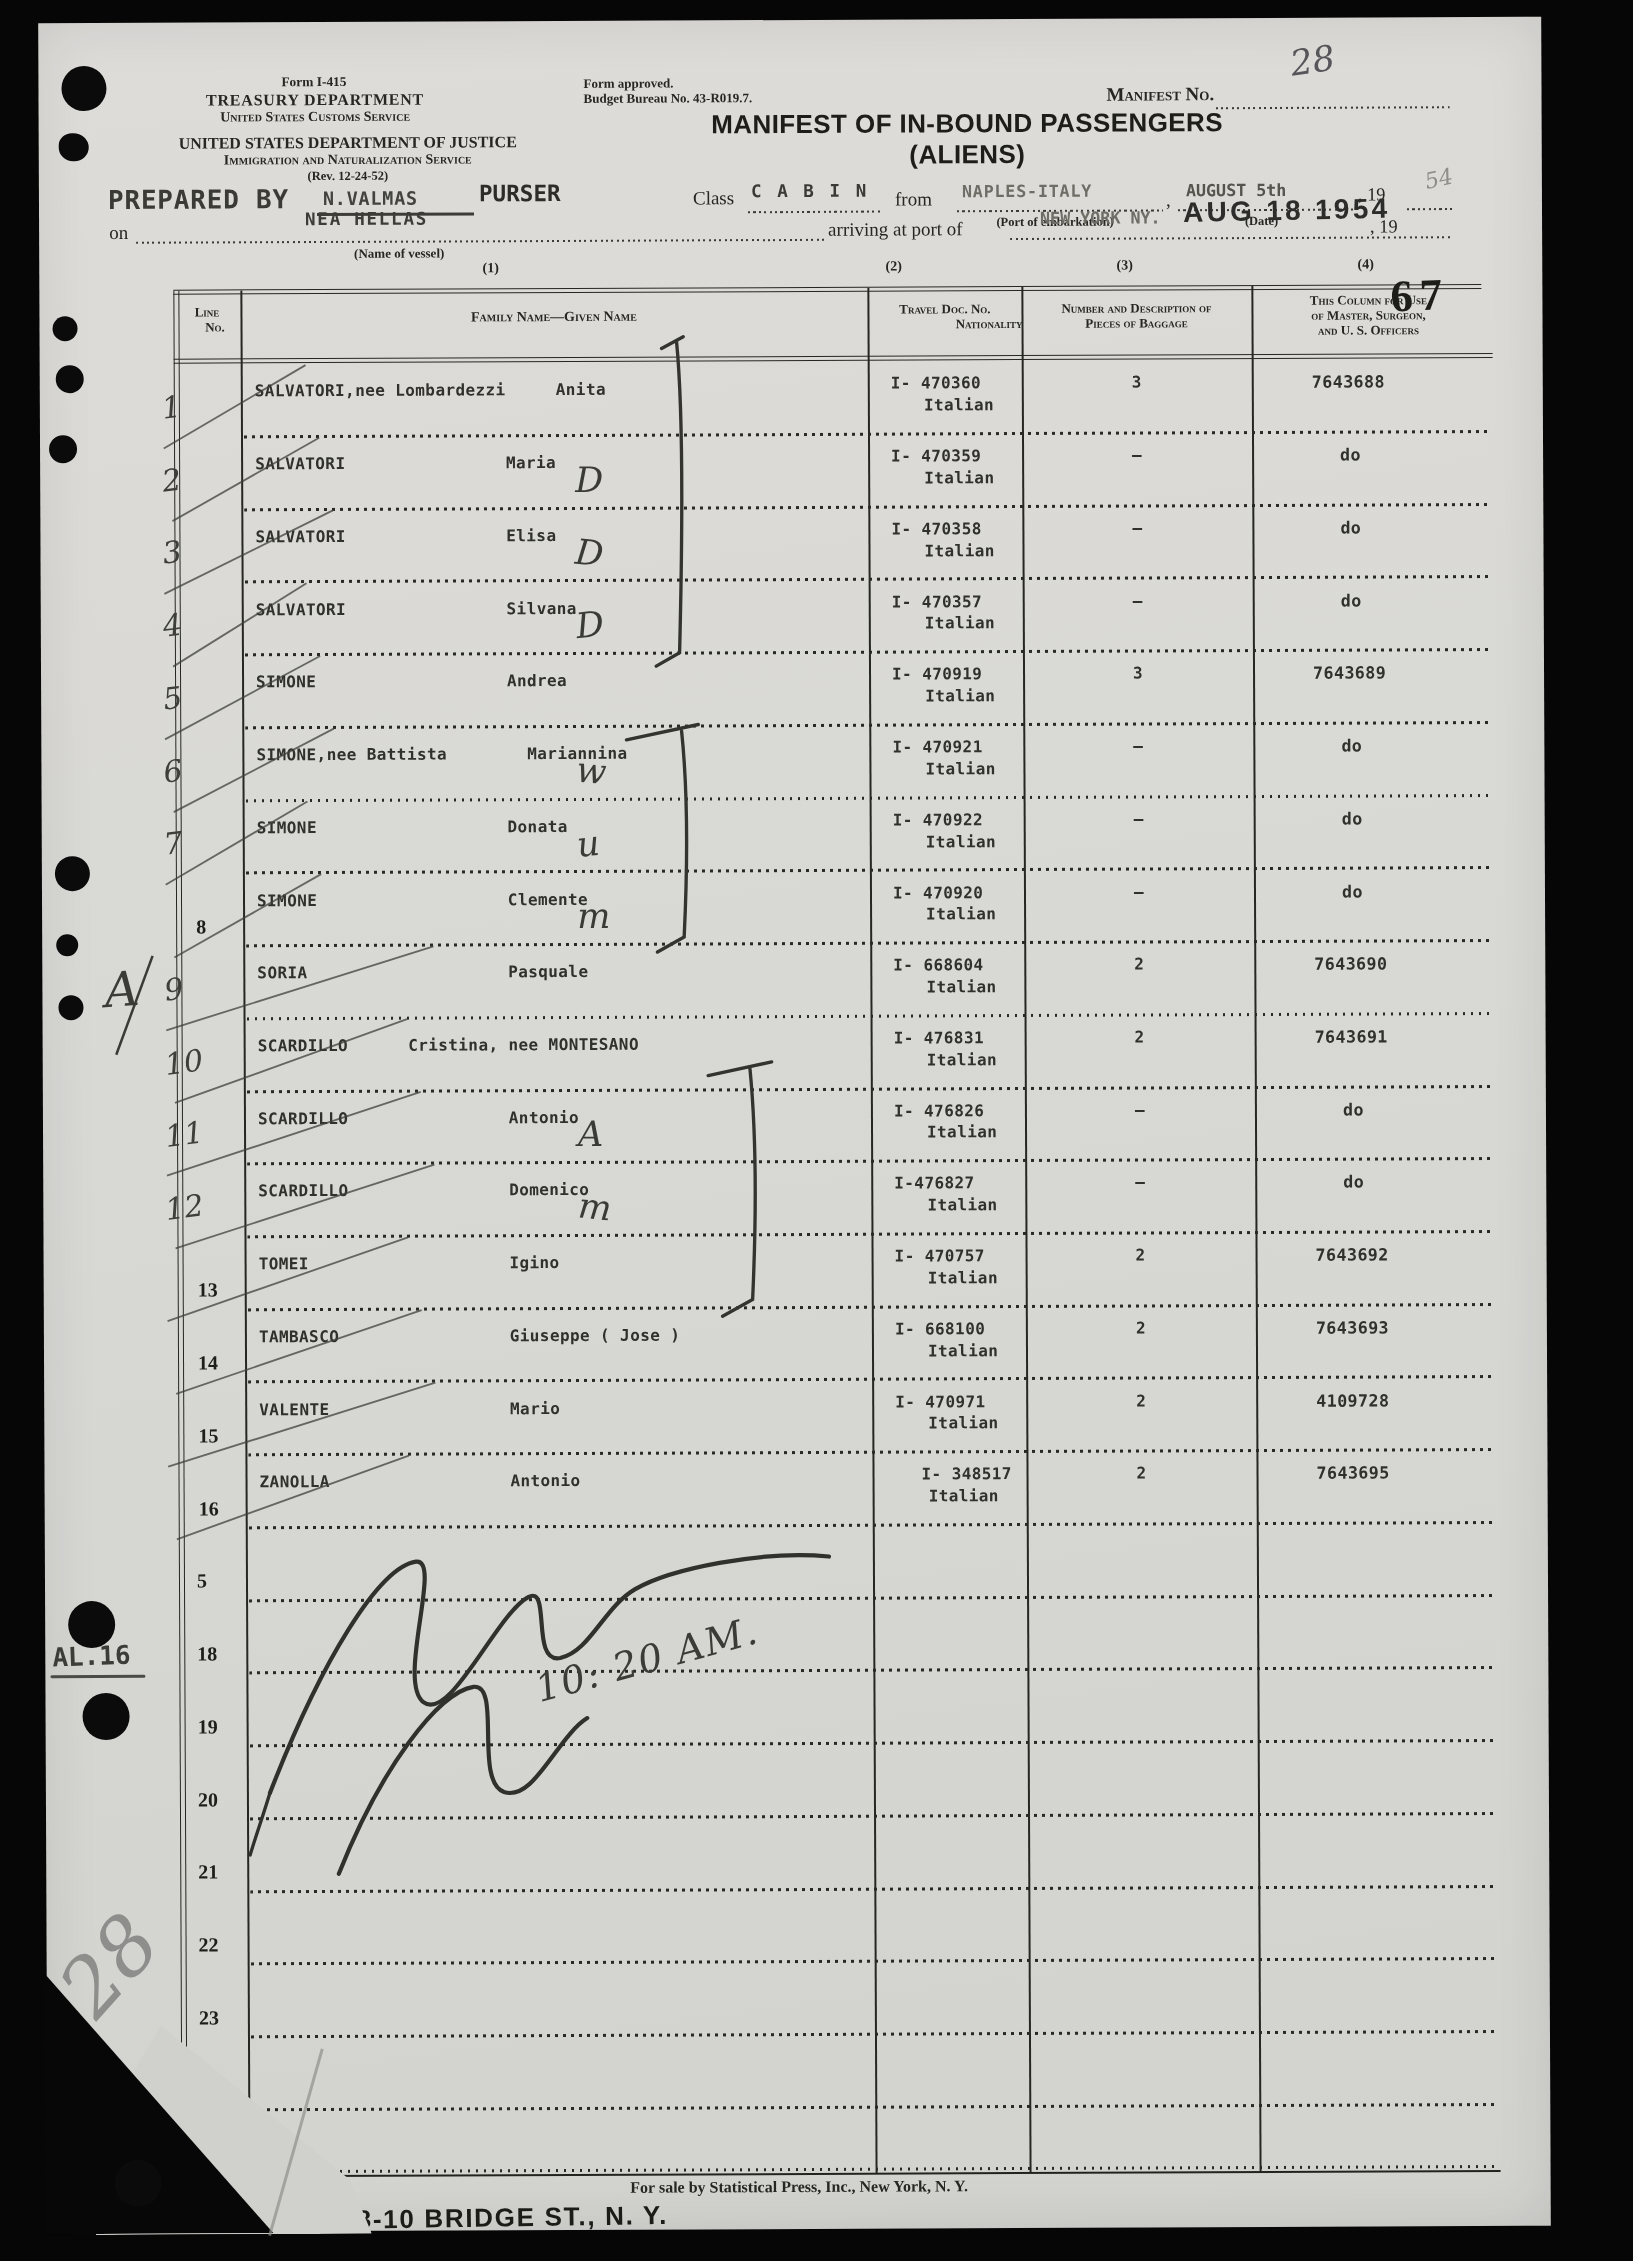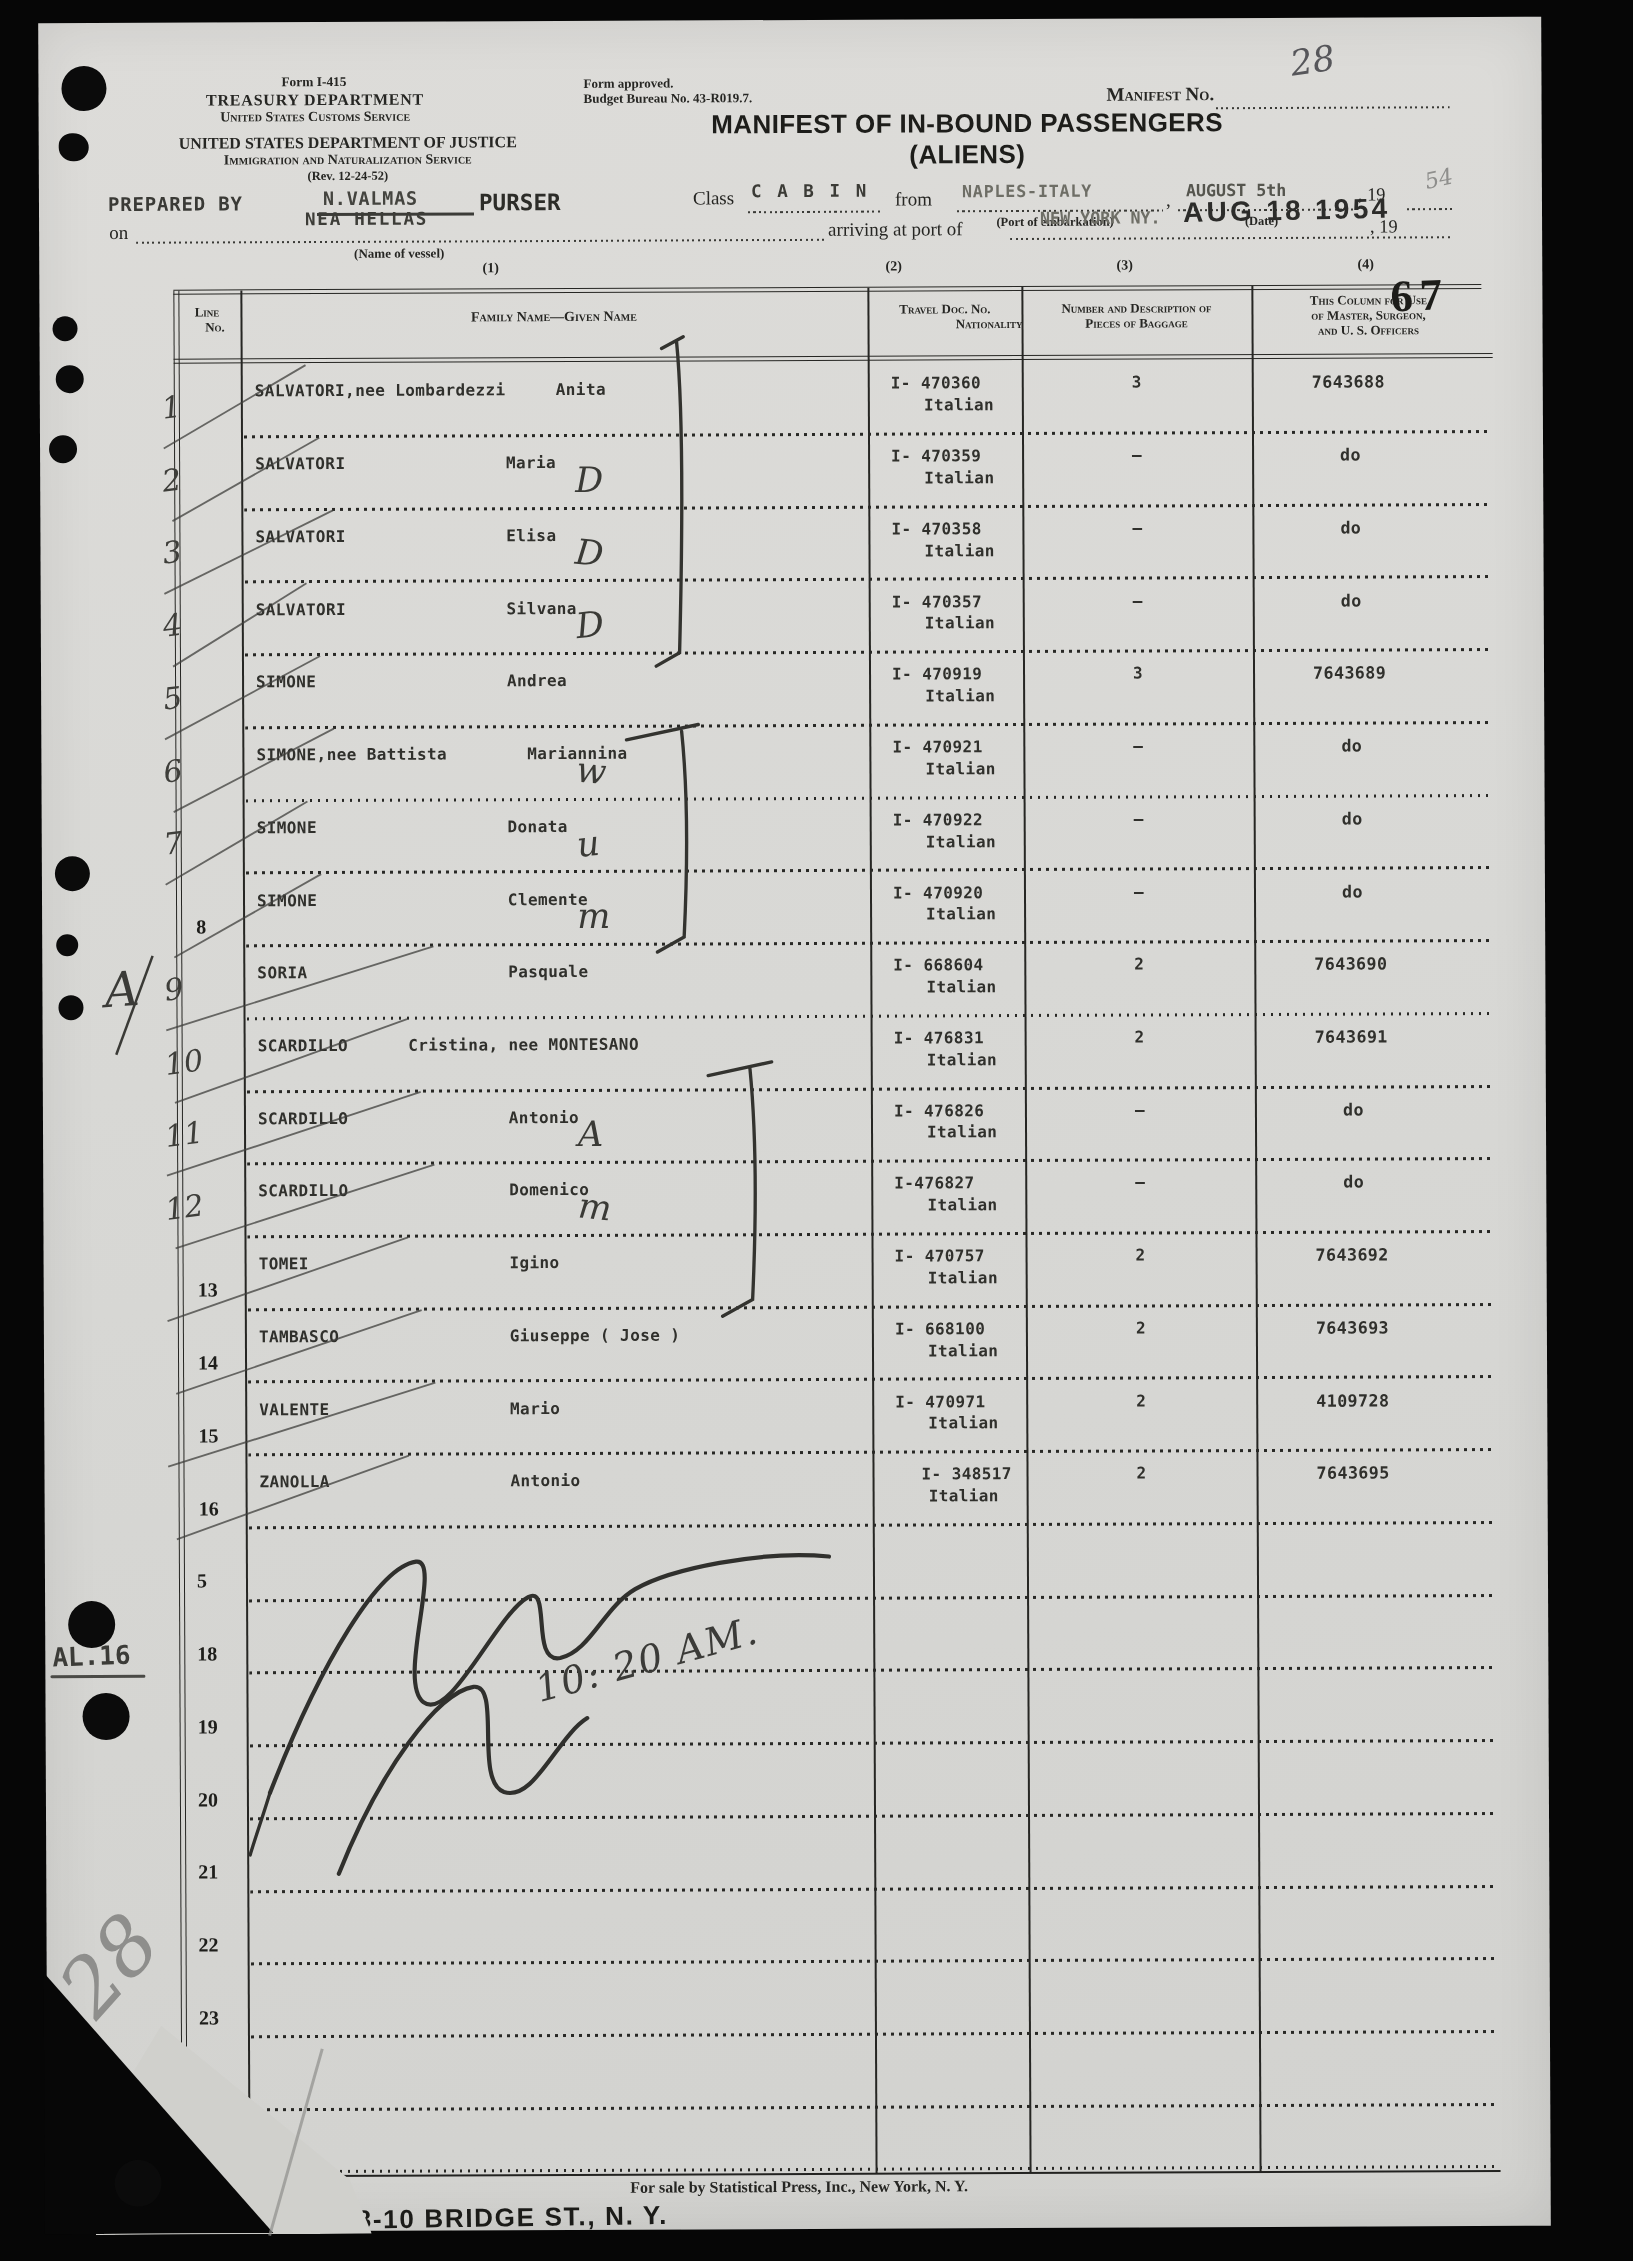--- a/index.html
+++ b/index.html
@@ -53,24 +53,24 @@
   <div class="abs serif b ctr" style="left:100px;top:147px;width:418px;font-size:12.5px;">(Rev. 12-24-52)</div>
   <div class="abs serif b" style="left:545px;top:55px;font-size:13px;">Form approved.</div>
   <div class="abs serif b" style="left:545px;top:70px;font-size:13px;">Budget Bureau No. 43-R019.7.</div>
 
   <div class="abs serif b sc" style="left:1068px;top:65px;font-size:19px;">Manifest No.</div>
   <div class="leader" style="left:1177px;top:89px;width:234px;"></div>
   <div class="abs hand" style="left:1252px;top:23.4px;font-size:35px;color:#56565a;transform:rotate(-8deg);">28</div>
 
   <div class="abs stamp ctr" style="left:619px;top:89px;width:619px;font-size:26px;color:#1d1d1a;letter-spacing:0.4px;">MANIFEST OF IN-BOUND PASSENGERS (ALIENS)</div>
 
-  <div class="abs mono" style="left:69px;top:170px;font-size:19px;letter-spacing:0.8px;color:#3a3a36;">PREPARED BY</div>
+  <div class="abs mono" style="left:69px;top:162px;font-size:26px;letter-spacing:0.8px;color:#3a3a36;">PREPARED BY</div>
   <div class="abs mono" style="left:284px;top:166px;font-size:18.4px;letter-spacing:0.8px;color:#44443f;">N.VALMAS</div>
   <div class="abs" style="left:278px;top:191px;width:157px;height:2.5px;background:#3c3c38;"></div>
-  <div class="abs mono" style="left:440px;top:159px;font-size:22.6px;color:#2c2c28;margin-top:9px;">PURSER</div>
+  <div class="abs mono" style="left:440px;top:159px;font-size:22.6px;color:#2c2c28;">PURSER</div>
 
   <div class="abs serif" style="left:654px;top:167px;font-size:19px;">Class</div>
   <div class="abs mono" style="left:712px;top:161px;font-size:17.6px;letter-spacing:2.5px;color:#3b3b36;">C A B I N</div>
   <div class="leader" style="left:709px;top:191px;width:135px;"></div>
   <div class="abs serif" style="left:856px;top:169px;font-size:19px;">from</div>
   <div class="abs mono faded" style="left:923px;top:162px;font-size:16.7px;letter-spacing:0.8px;">NAPLES-ITALY</div>
   <div class="leader" style="left:918px;top:191px;width:206px;"></div>
   <div class="abs serif" style="left:1127px;top:171px;font-size:19px;">,</div>
   <div class="abs mono faded" style="left:1147px;top:162px;font-size:16.7px;color:#55554e;">AUGUST 5th</div>
   <div class="leader" style="left:1139px;top:191px;width:177px;"></div>

